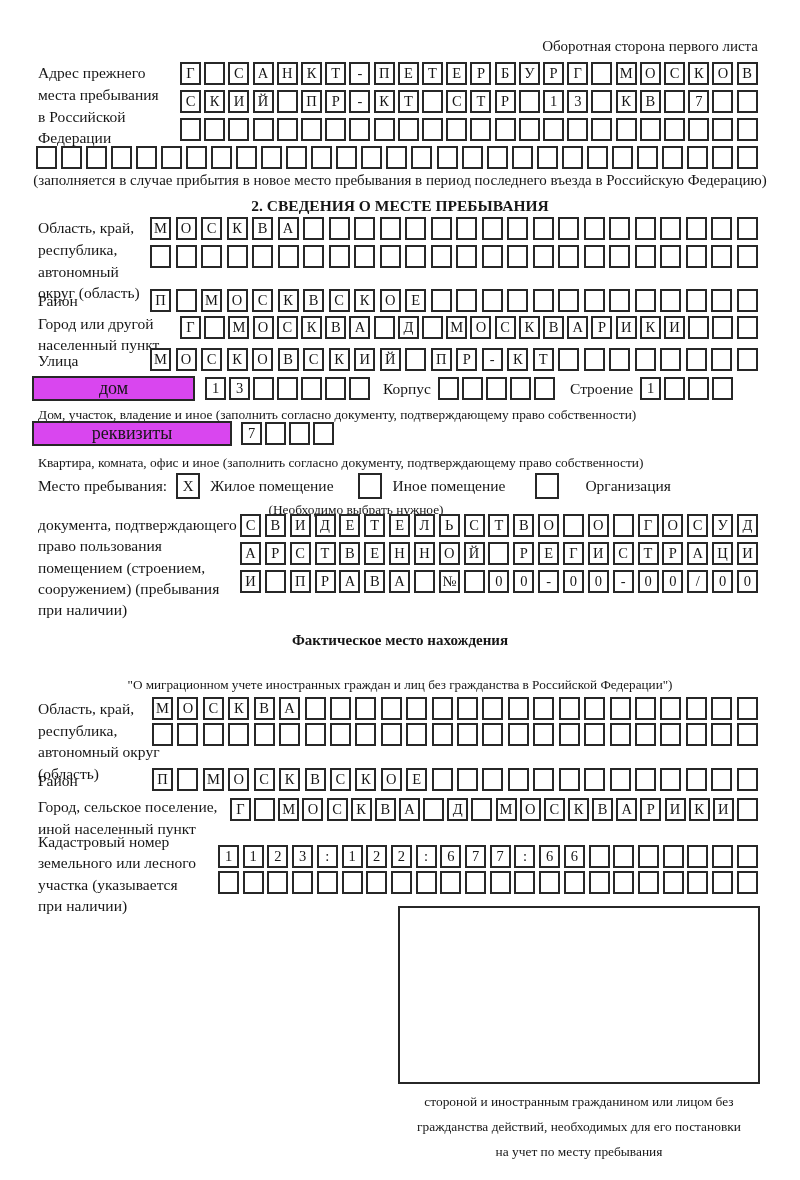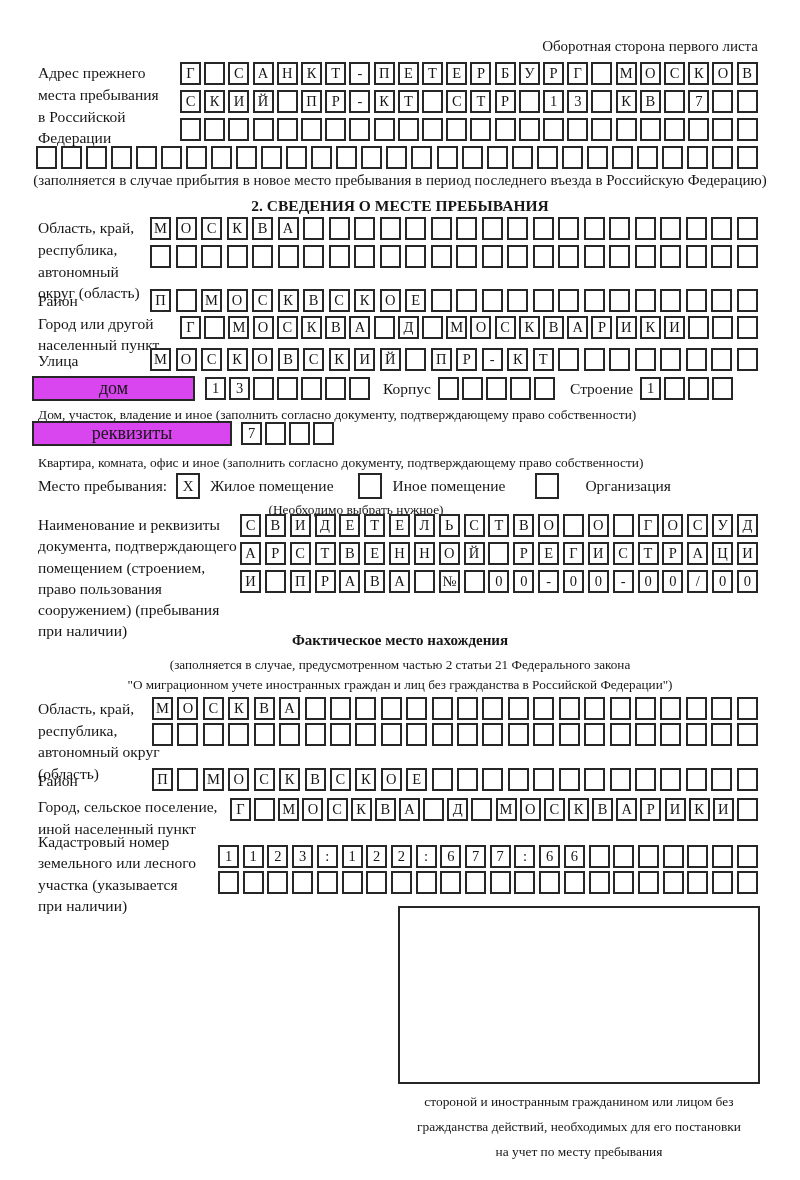--- a/index.html
+++ b/index.html
@@ -345,24 +345,23 @@
       </div>
     <div style="font-size:15.5px;margin:0 30px 0 11px;">Иное помещение</div>
     <div class="inlineboxes">
         <span class="cell"></span>
       </div>
     <div style="font-size:15.5px;margin-left:26px;">Организация</div>
   </div>
   <div class="label cap center" style="left:156px;top:499px;width:400px;">(Необходимо выбрать нужное)</div>
 
   <div class="label" style="left:38px;top:514px;line-height:21.3px;">
-      <div>Наименование и реквизиты</div>
       <div>документа, подтверждающего</div>
+      <div>право пользования</div>
       <div>помещением (строением,</div>
-      <div>право пользования</div>
       <div>сооружением) (пребывания</div>
       <div>при наличии)</div>
     </div>
   <div class="boxrow" style="left:240px;top:514px;width:518px">
       <span class="cell">С</span>
       <span class="cell">В</span>
       <span class="cell">И</span>
       <span class="cell">Д</span>
       <span class="cell">Е</span>
       <span class="cell">Т</span>
@@ -423,21 +422,20 @@
       <span class="cell">0</span>
       <span class="cell">-</span>
       <span class="cell">0</span>
       <span class="cell">0</span>
       <span class="cell">/</span>
       <span class="cell">0</span>
       <span class="cell">0</span>
     </div>
 
   <div class="label bold center" style="left:0;top:630px;width:800px;font-size:15px;">Фактическое место нахождения</div>
-  <div class="label small center" style="left:0;top:657px;width:800px;font-size:13.2px;">(заполняется в случае, предусмотренном частью 2 статьи 21 Федерального закона</div>
   <div class="label small center" style="left:0;top:677px;width:800px;font-size:13.2px;">"О миграционном учете иностранных граждан и лиц без гражданства в Российской Федерации")</div>
 
   <div class="label" style="left:38px;top:698px;line-height:21.5px;">
       <div>Область, край,</div>
       <div>республика,</div>
       <div>автономный округ</div>
       <div>(область)</div>
     </div>
   <div class="boxrow" style="left:152px;top:697px;width:606px">
       <span class="cell">М</span>

